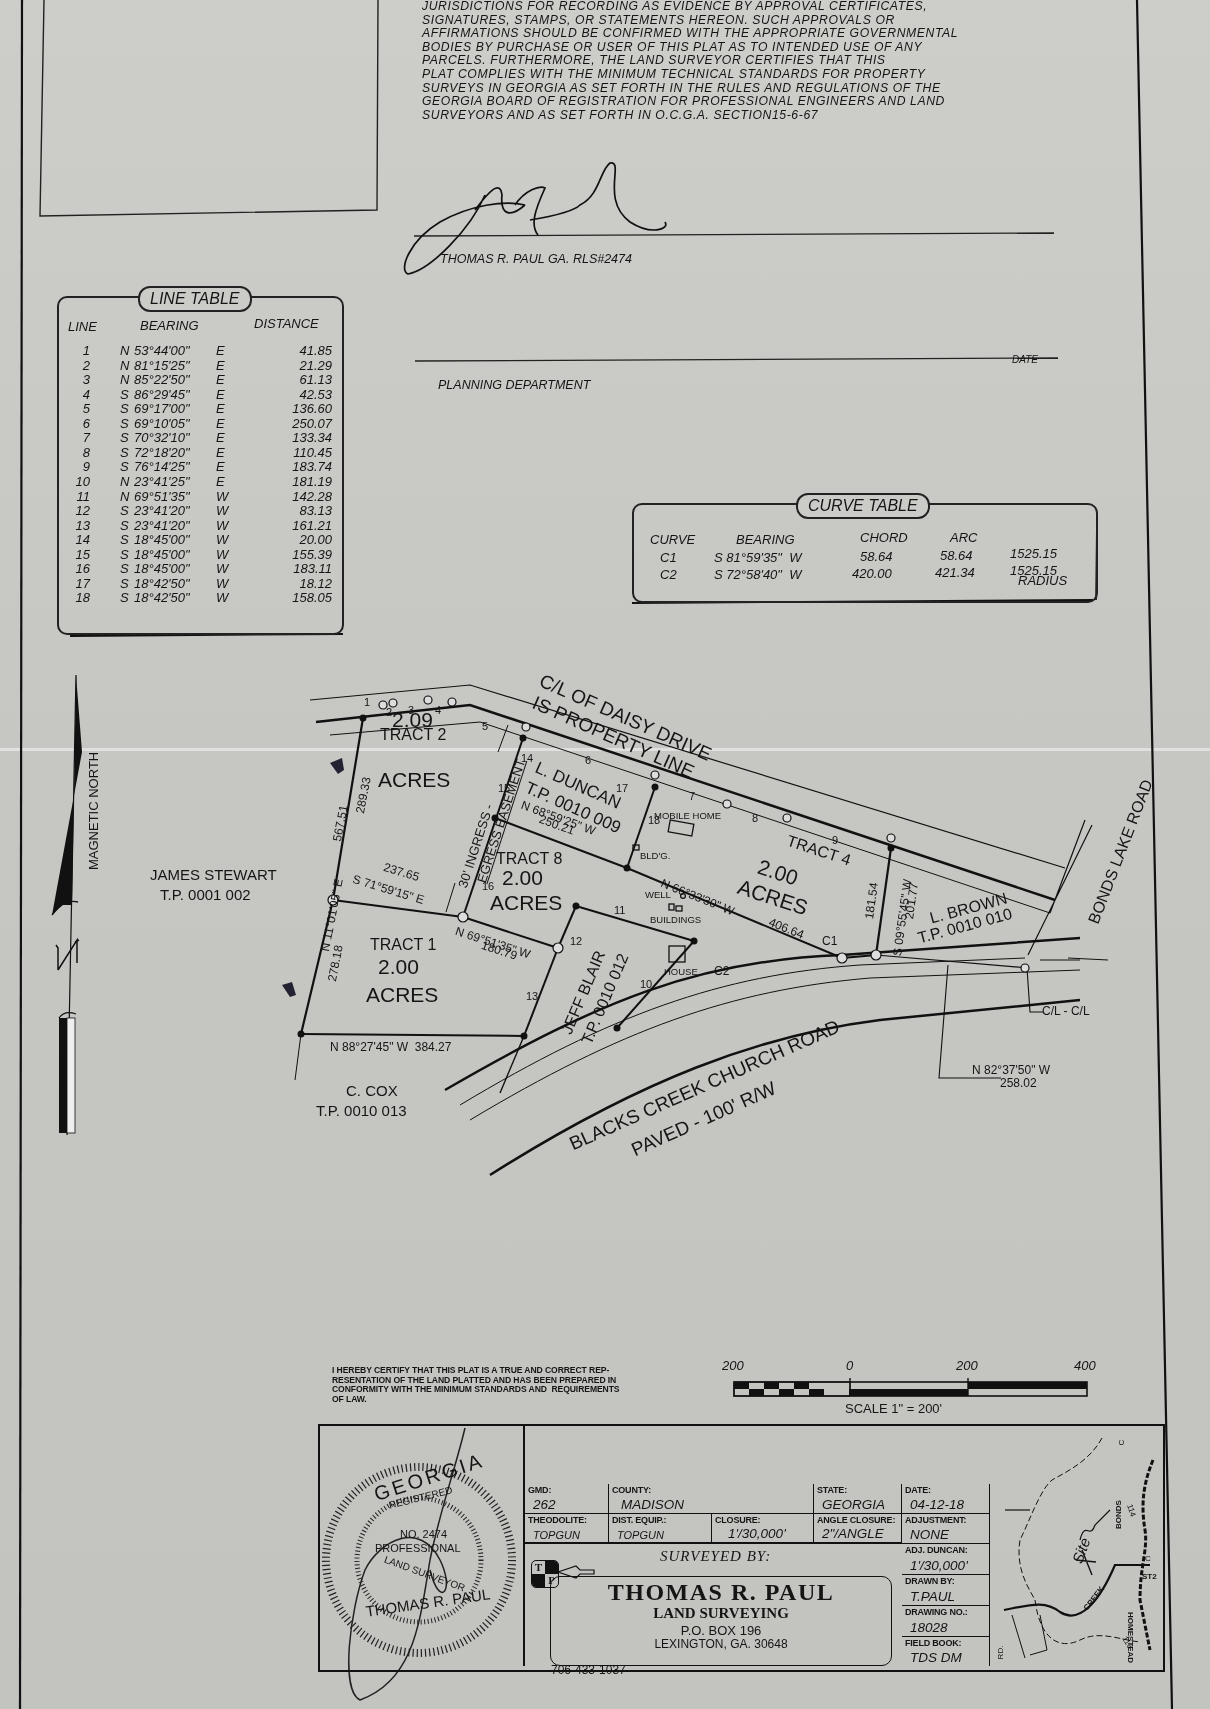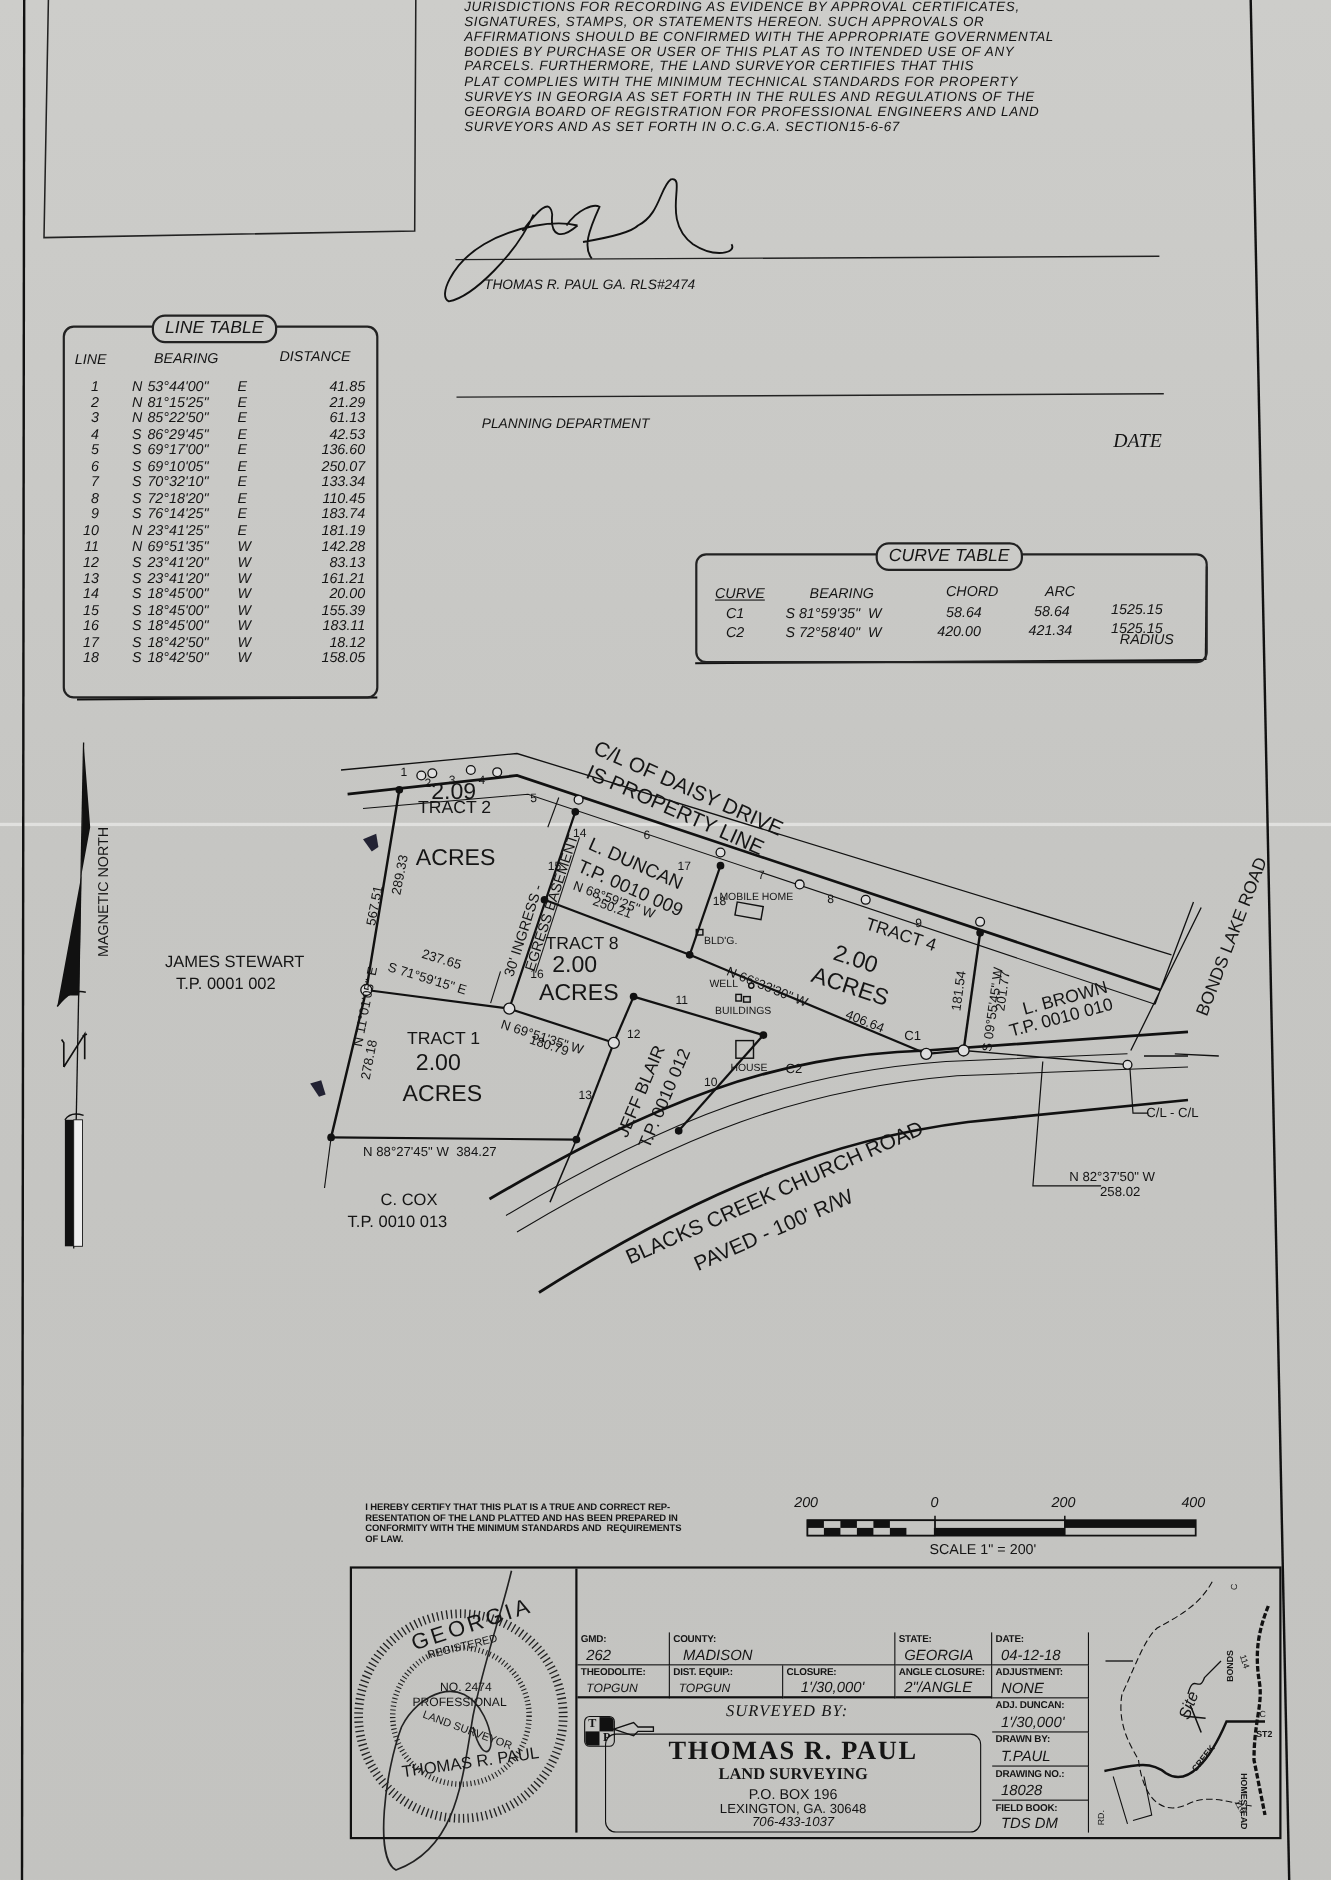--- a/index.html
+++ b/index.html
@@ -9,21 +9,21 @@
     font-family:"Liberation Sans", sans-serif; color:#151515;
   }
   .sheet { position:absolute; left:0; top:0; width:1210px; height:1709px;
     background: linear-gradient(180deg,#cdcdca 0%,#c6c6c3 45%,#c3c3c0 100%); }
   .fold { position:absolute; left:0; top:748px; width:1210px; height:3px; background:rgba(255,255,255,0.45); }
   .abs { position:absolute; }
   .svgwrap { position:absolute; left:0; top:0; width:1210px; height:1709px; pointer-events:none; }
   .cert-top { left:422px; top:0px; font-size:12.2px; line-height:13.6px; font-style:italic; white-space:pre; letter-spacing:0.6px; }
   .sigline-label { left:440px; top:252px; font-size:12.5px; font-style:italic; }
   .plan-label { left:438px; top:378px; font-size:12.5px; font-style:italic; }
-  .date-label { left:1012px; top:390px; font-size:18px; font-style:italic;font-family:Liberation Serif, serif; }
+  .date-label { left:1012px; top:354px; font-size:10px; font-style:italic; }
 
   
   .ltable { position:absolute; left:57px; top:296px; width:283px; height:335px;
     border:2px solid #222; border-radius:10px; border-right-width:2.5px; }
   .ltitle { position:absolute; left:138px; top:286px; height:22px; padding:0 10px;
     border:2px solid #222; border-radius:12px; background:#cbcbc8; font-style:italic; font-size:16px; line-height:22px; }
   .lhdr { position:absolute; font-size:13px; font-style:italic; }
   .lrow { position:absolute; left:60px; width:280px; height:13.4px; font-size:13px; line-height:13.4px; font-style:italic; }
   .lrow span { position:absolute; }
   .lrow .n { width:30px; text-align:right; left:0; }
@@ -342,21 +342,21 @@
       <span class="n">18</span>
       <span class="d">S</span>
       <span class="b">18°42'50"</span>
       <span class="e">W</span>
       <span class="dist">158.05</span>
     </div>
   </div>
 
 <div class="ctable"></div>
 <div class="ctitle">CURVE TABLE</div>
-<div class="ccell" style="left:650px;top:532px;text-decoration:underline;">CURVE</div>
+<div class="ccell" style="left:650px;top:532px;">CURVE</div>
 <div class="ccell" style="left:736px;top:532px;">BEARING</div>
 <div class="ccell" style="left:860px;top:530px;">CHORD</div>
 <div class="ccell" style="left:950px;top:530px;">ARC</div>
 <div class="ccell" style="left:1018px;top:528px;margin-top:45px;">RADIUS</div>
 
 <div class="ccell" style="left:660px;top:550px;">C1</div>
 <div class="ccell" style="left:714px;top:550px;white-space:pre;">S 81°59'35"  W</div>
 <div class="ccell" style="left:860px;top:549px;">58.64</div>
 <div class="ccell" style="left:940px;top:548px;">58.64</div>
 <div class="ccell" style="left:1010px;top:546px;">1525.15</div>
@@ -539,21 +539,21 @@
     <div class="abs serif" style="left:13px;top:13px;width:13px;height:13px;font-size:11px;font-weight:bold;text-align:center;line-height:13px;">P</div>
   </div>
   <svg class="abs" style="left:236px;top:138px;" width="40" height="16">
     <path d="M2,8 L20,2 L24,6 L38,6 L38,10 L24,10 L20,14 Z" fill="none" stroke="#111" stroke-width="1.2"></path>
   </svg>
   <div class="abs" style="left:230px;top:150px;width:340px;height:88px;border:1.6px solid #111;border-radius:10px;border-top-left-radius:10px;">
     <div class="abs serif" style="left:0;width:340px;top:2px;text-align:center;font-size:24px;font-weight:bold;letter-spacing:1.5px;">THOMAS R. PAUL</div>
     <div class="abs serif" style="left:0;width:340px;top:28px;text-align:center;font-size:15px;font-weight:bold;">LAND SURVEYING</div>
     <div class="abs" style="left:0;width:340px;top:46px;text-align:center;font-size:13px;">P.O. BOX 196</div>
     <div class="abs" style="left:0;width:340px;top:60px;text-align:center;font-size:12px;">LEXINGTON, GA. 30648</div>
-    <div class="abs" style="left:0;width:340px;top:72px;text-align:center;font-size:12px;font-style:italic;">706-433-1037</div>
+    <div class="abs" style="left:0;width:340px;top:86px;text-align:left;font-size:12px;">706-433-1037</div>
   </div>
 
   <div class="tbcell" style="left:670px;top:0;width:169px;height:240px;border-width:0;">
     <div class="abs" style="left:129px;top:12px;font-size:8px;transform:rotate(-90deg);">C</div>
     <div class="abs" style="left:114px;top:84px;font-size:8px;font-weight:bold;transform:rotate(-90deg);">BONDS</div>
     <div class="abs" style="left:135px;top:80px;font-size:8px;transform:rotate(72deg);">114</div>
     <div class="abs" style="left:155px;top:128px;font-size:8px;">C</div>
     <div class="abs" style="left:152px;top:146px;font-size:8px;font-weight:bold;">ST2</div>
     <div class="abs" style="left:90px;top:168px;font-size:8px;font-weight:bold;transform:rotate(-52deg);">CREEK</div>
     <div class="abs" style="left:145px;top:186px;font-size:8px;font-weight:bold;transform:rotate(90deg);transform-origin:0 0;">HOMESTEAD</div>

